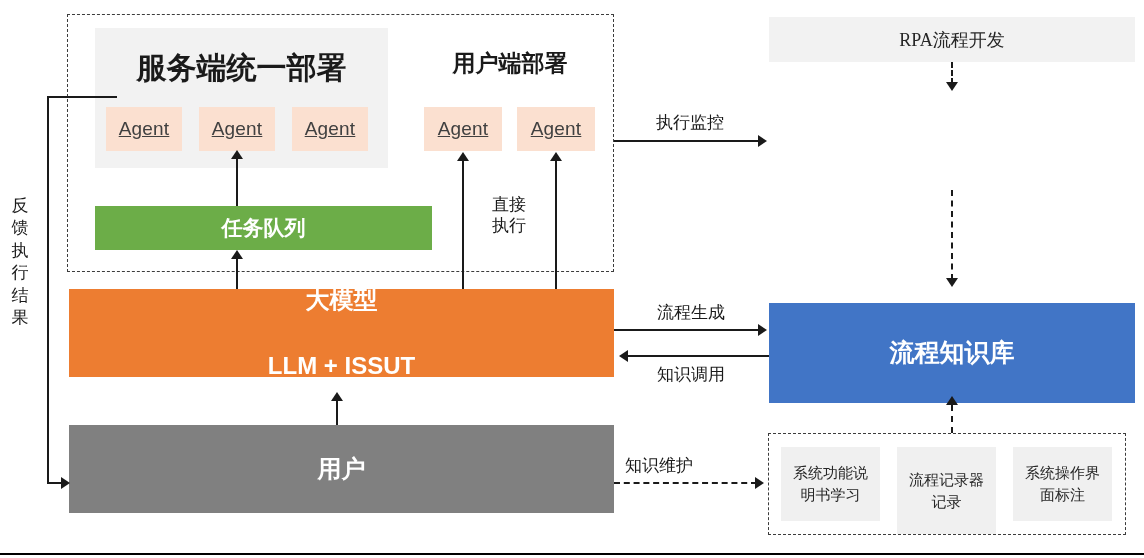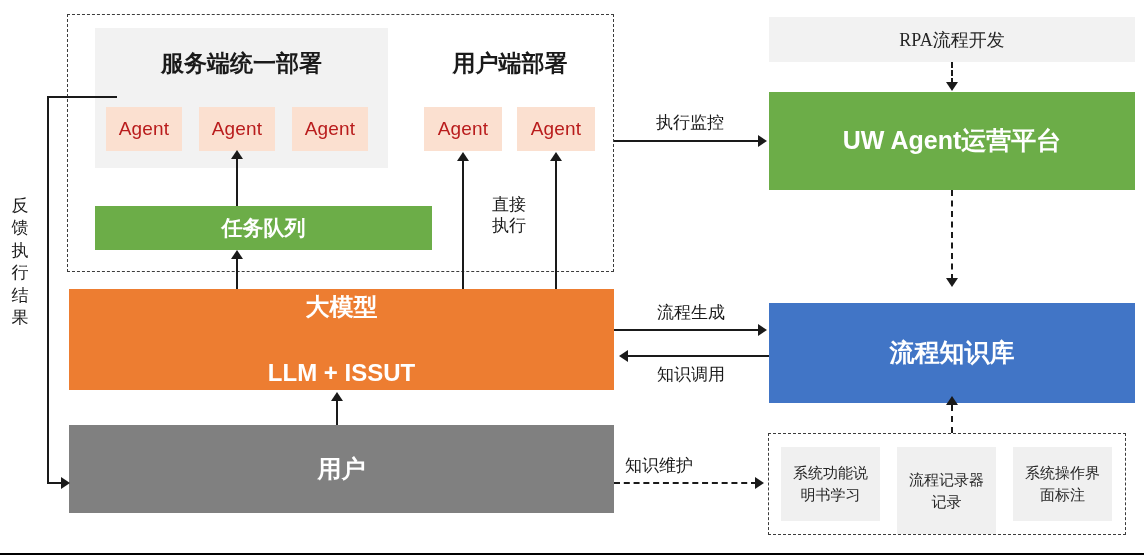--- a/index.html
+++ b/index.html
@@ -36,26 +36,27 @@
     font-weight:bold;
     line-height:1.25;
   }
   .block-green{background:#6cad48;}
   .block-orange{background:#ed7d31;}
   .block-blue{background:#4175c6;margin-top:13px;}
   .block-grey{background:#808080;}
 
   .agent{
     background:#fbe0d0;
-    color:#b91c1c;
+    color:#404040;
     display:flex;
     align-items:center;
     justify-content:center;
     font-size:19px;
     letter-spacing:.2px;
+    text-decoration:underline;
   }
   .chip{
     background:#f0f0f0;
     color:#262626;
     display:flex;
     align-items:center;
     justify-content:center;
     text-align:left;
     font-size:15px;
     line-height:1.45;
@@ -119,21 +120,21 @@
 </style>
 </head>
 <body>
 
 <div id="canvas">
 
   <div class="abs dash-box" style="left:67px;top:14px;width:547px;height:258px;"></div>
 
   <div class="abs panel-grey" style="left:95px;top:28px;width:293px;height:140px;"></div>
 
-  <div class="abs caption" style="left:95px;top:48px;width:293px;font-size:23px;">服务端统一部署</div>
+  <div class="abs caption" style="left:95px;top:48px;width:293px;font-size:30px;">服务端统一部署</div>
 
   <div class="abs agent" style="left:106px;top:107px;width:76px;height:44px;">Agent</div>
   <div class="abs agent" style="left:199px;top:107px;width:76px;height:44px;">Agent</div>
   <div class="abs agent" style="left:292px;top:107px;width:76px;height:44px;">Agent</div>
 
   <div class="abs caption" style="left:420px;top:48px;width:180px;font-size:23px;">用户端部署</div>
 
   <div class="abs agent" style="left:424px;top:107px;width:78px;height:44px;">Agent</div>
   <div class="abs agent" style="left:517px;top:107px;width:78px;height:44px;">Agent</div>
 
@@ -149,21 +150,21 @@
   <div class="abs arrow arrow-up" style="left:457px;top:152px;"></div>
 
   <div class="abs ln-v" style="left:555px;top:160px;height:129px;"></div>
   <div class="abs arrow arrow-up" style="left:550px;top:152px;"></div>
 
   <div class="abs arrow-label" style="left:478px;top:194px;width:62px;">
     <div>直接</div>
     <div>执行</div>
   </div>
 
-  <div class="abs block block-orange" style="left:69px;top:289px;width:545px;height:101px;flex-direction:column;gap:32px;">
+  <div class="abs block block-orange" style="left:69px;top:289px;width:545px;height:88px;flex-direction:column;gap:32px;">
     <div style="font-size:24px;">大模型</div>
     <div style="font-size:24px;margin-top:4px;">LLM + ISSUT</div>
   </div>
 
   <div class="abs block block-grey" style="left:69px;top:425px;width:545px;height:88px;font-size:24px;">用户</div>
 
   <div class="abs ln-v" style="left:336px;top:400px;height:25px;"></div>
   <div class="abs arrow arrow-up" style="left:331px;top:392px;"></div>
 
   <div class="abs ln-h" style="left:47px;top:96px;width:70px;"></div>
@@ -173,21 +174,20 @@
 
   <div class="abs vert-label" style="left:10px;top:195px;">反馈执行结果</div>
 
   <div class="abs panel-grey" style="left:769px;top:17px;width:366px;height:45px;display:flex;align-items:center;justify-content:center;">
     <span style="font-size:18px;color:#262626;">RPA流程开发</span>
   </div>
 
   <div class="abs ln-v-dash" style="left:951px;top:62px;height:22px;"></div>
   <div class="abs arrow arrow-down" style="left:946px;top:82px;"></div>
 
-  <div class="abs block block-green" style="left:769px;top:92px;width:366px;height:98px;font-size:25px;">UW Agent运营平台</div>
 
   <div class="abs ln-v-dash" style="left:951px;top:190px;height:90px;"></div>
   <div class="abs arrow arrow-down" style="left:946px;top:278px;"></div>
 
   <div class="abs block block-blue" style="left:769px;top:290px;width:366px;height:100px;font-size:25px;">流程知识库</div>
 
   <div class="abs ln-h" style="left:614px;top:140px;width:146px;"></div>
   <div class="abs arrow arrow-right" style="left:758px;top:135px;"></div>
   <div class="abs arrow-label" style="left:630px;top:112px;width:120px;">执行监控</div>
 

